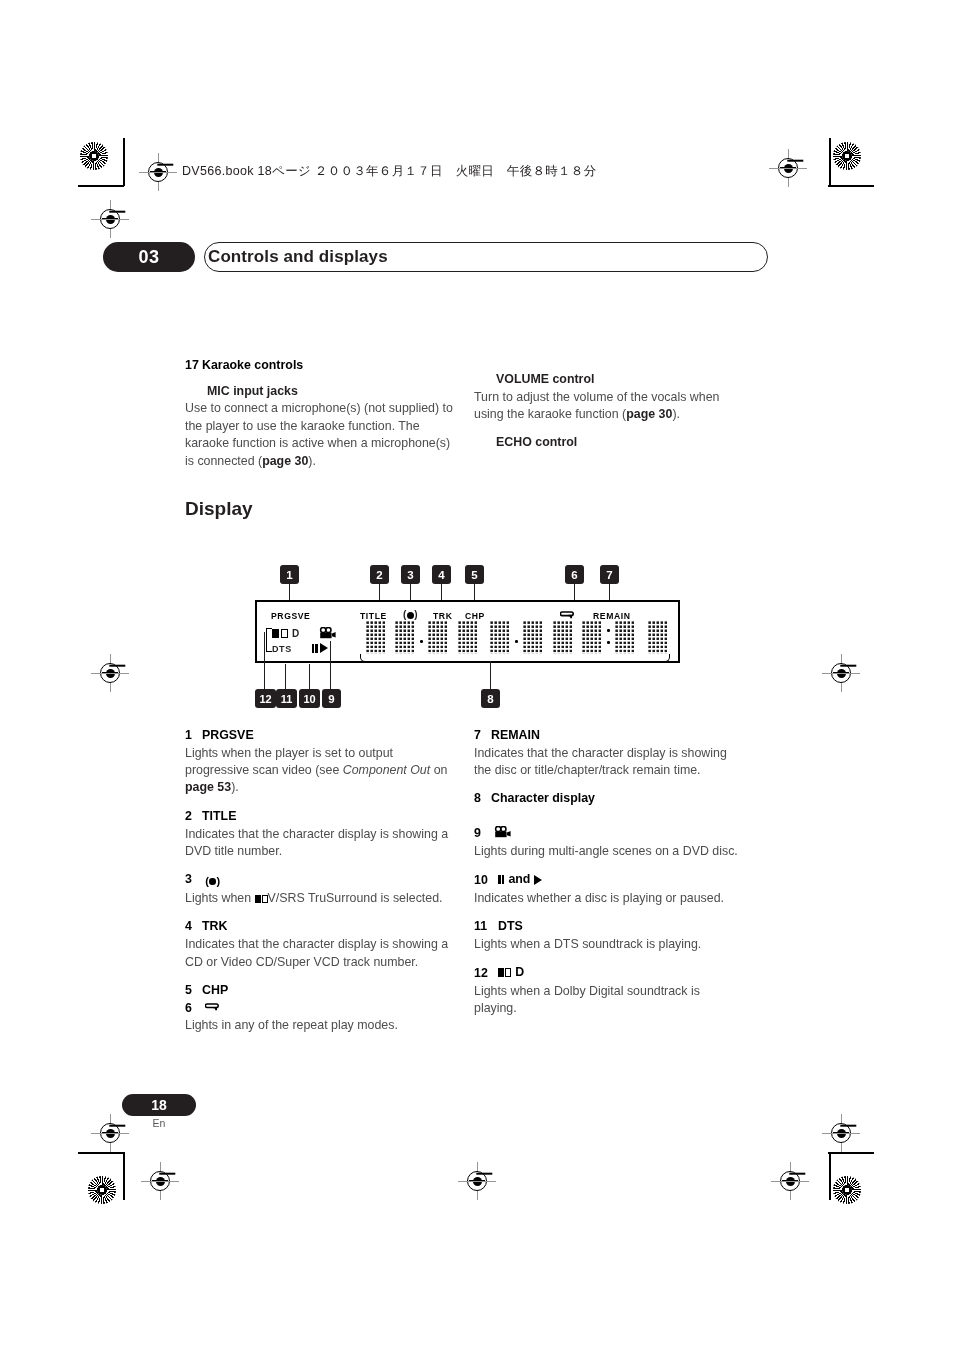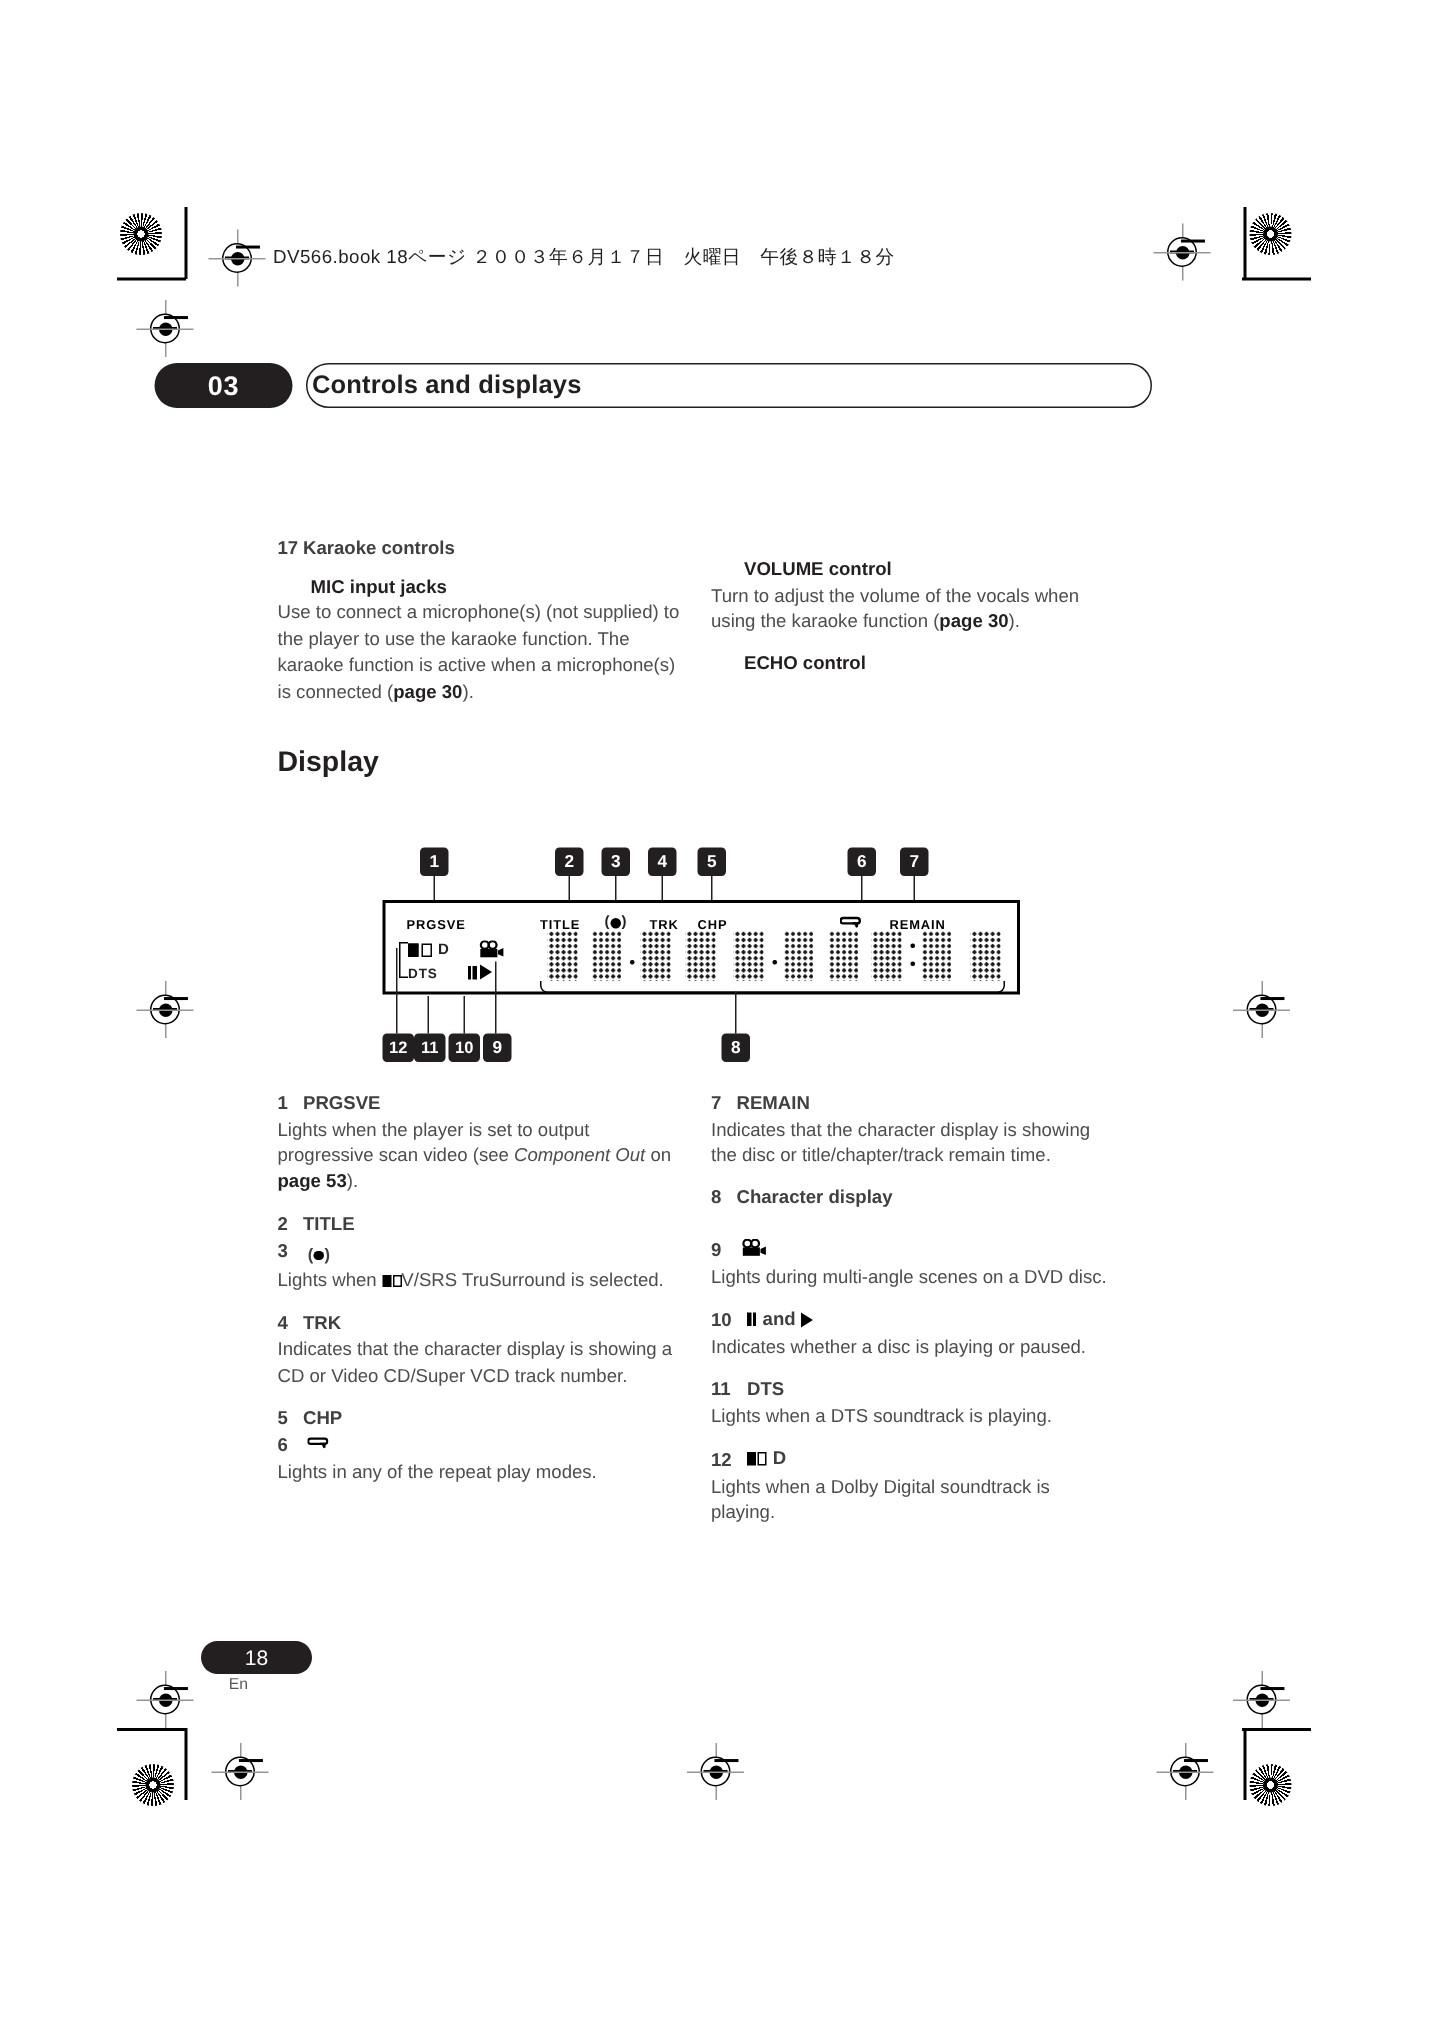--- a/index.html
+++ b/index.html
@@ -129,21 +129,21 @@
   .col {
     position: absolute;
     width: 268px;
   }
   .col-left  { left: 185px; }
   .col-right { left: 474px; }
 
   .item-head {
     font-size: 12.4px;
     font-weight: bold;
-    color: #404040;
+    color: #000000;
     margin: 0 0 1px 0;
     line-height: 1.35;
   }
   .item-head .num {
     display: inline-block;
     min-width: 17px;
   }
   .item-sub {
     font-size: 12.4px;
     font-weight: bold;
@@ -301,25 +301,24 @@
   
   .page-pill {
     position: absolute;
     left: 122px;
     top: 1094px;
     width: 74px; height: 22px;
     background: #231f20;
     border-radius: 11px;
     color: #fff;
     font-size: 14px;
-    font-weight: normal;
+    font-weight: bold;
     display: flex;
     align-items: center;
     justify-content: center;
-    margin-left: 12px;
   }
   .page-lang {
     position: absolute;
     left: 122px;
     top: 1117px;
     width: 74px;
     text-align: center;
     font-size: 10.5px;
     color: #58595b;
   }
@@ -505,20 +504,21 @@
 <div class="col col-left" style="top:727px;">
 
   <div class="item-head">
     <span class="num">1</span><span>PRGSVE</span>
   </div>
   <p class="body-text"><span>Lights when the player is set to output progressive scan video (see </span><i>Component Out</i><span> on </span><b>page 53</b><span>).</span></p>
 
   <div class="item-head">
     <span class="num">2</span><span>TITLE</span>
   </div>
+  <p class="body-text">Indicates that the character display is showing a DVD title number.</p>
 
   <div class="item-head">
     <span class="num">3</span><span style="font-size:11.5px;">
       <span class="inline-icon" style="display:inline-flex; align-items:center; gap:0.5px; vertical-align:-2px;">
         <span style="font-size:11px;">(</span>
           <span style="width:6.5px;height:6.5px;background:#000;border-radius:50%;display:inline-block;"></span>
           <span style="font-size:11px;">)</span>
       </span>
     </span>
   </div>

